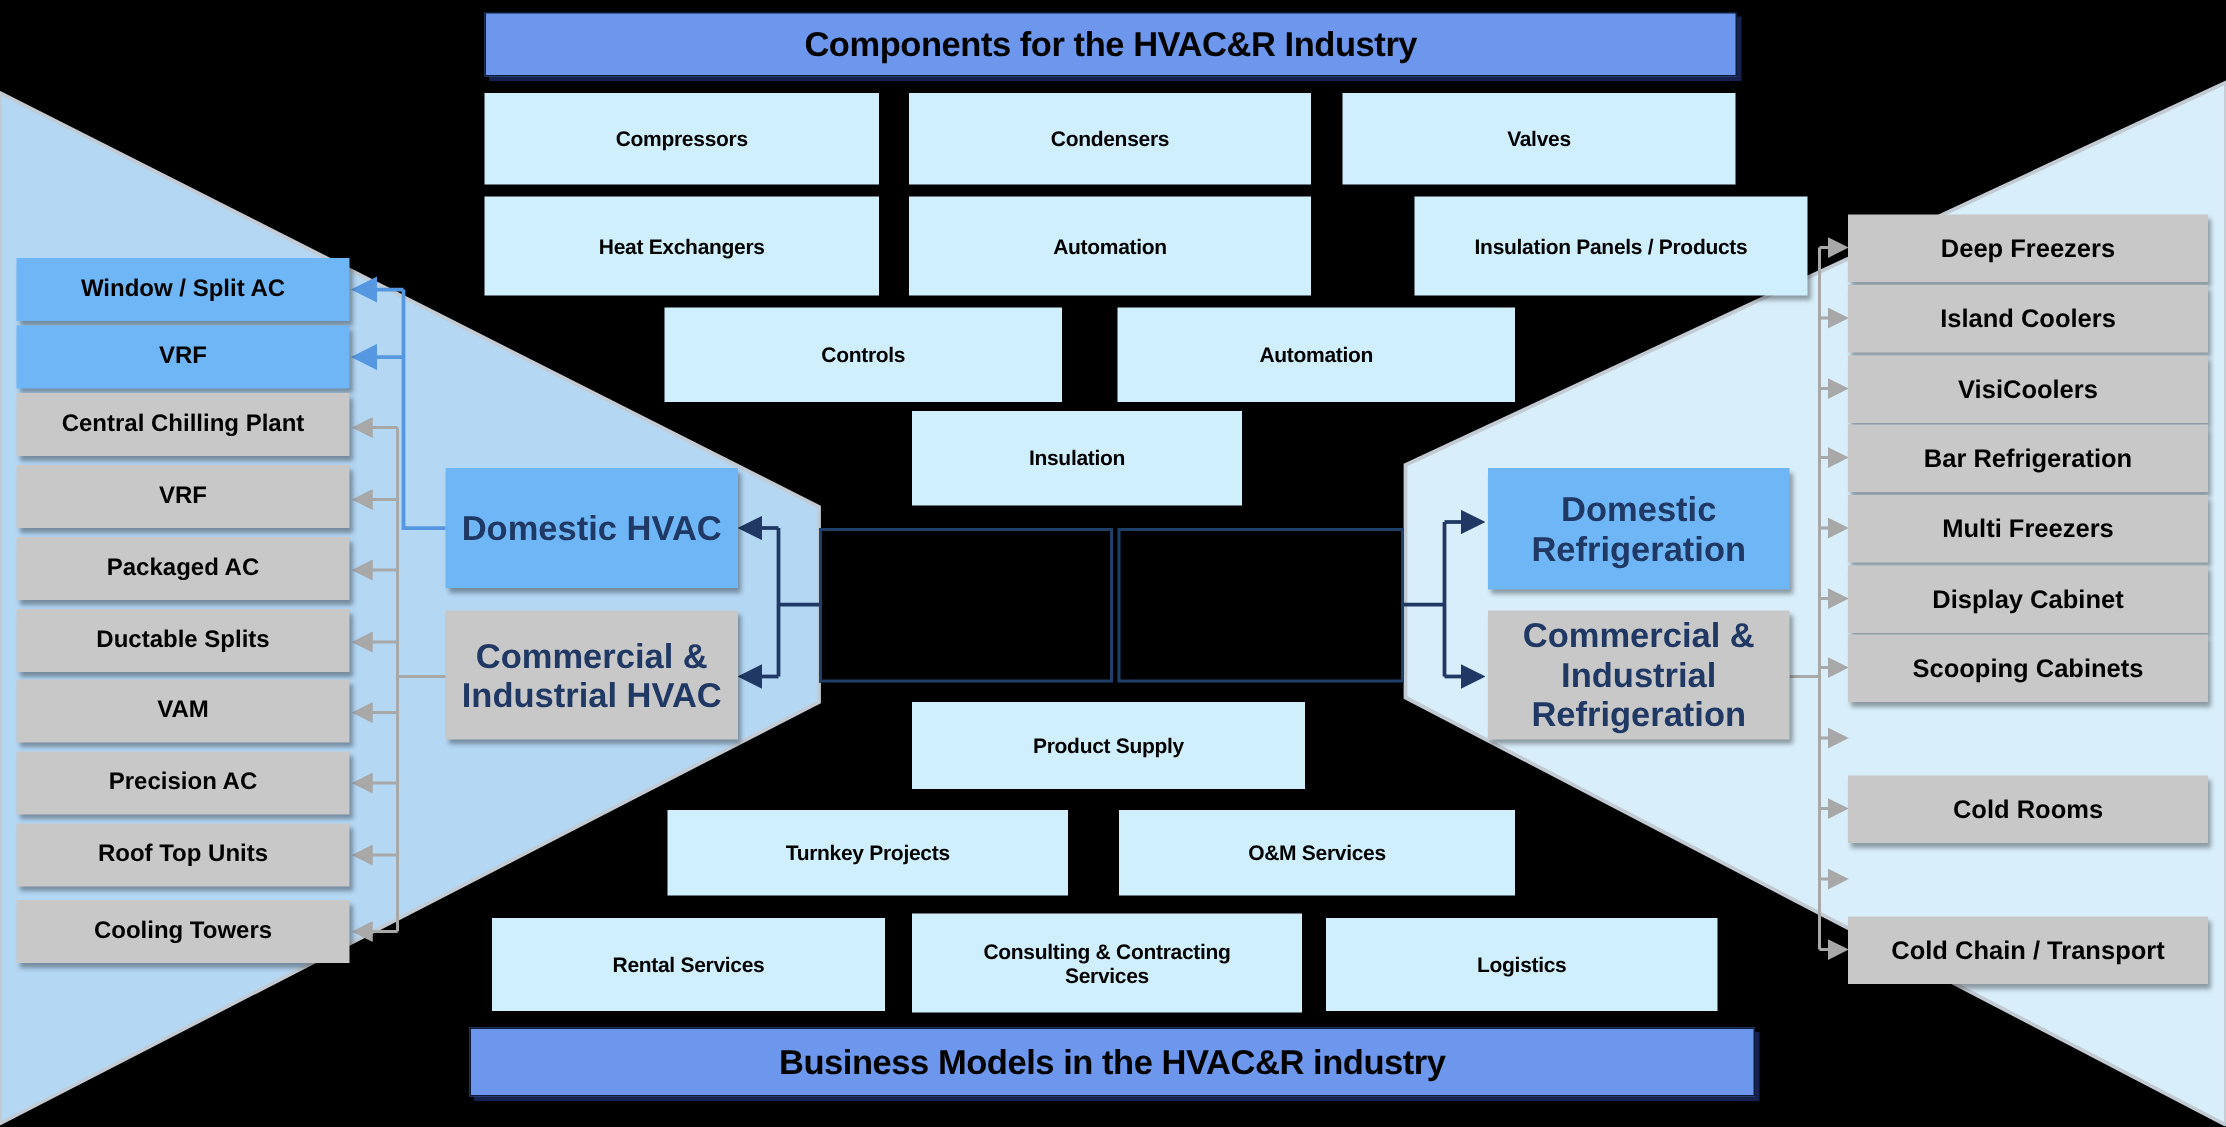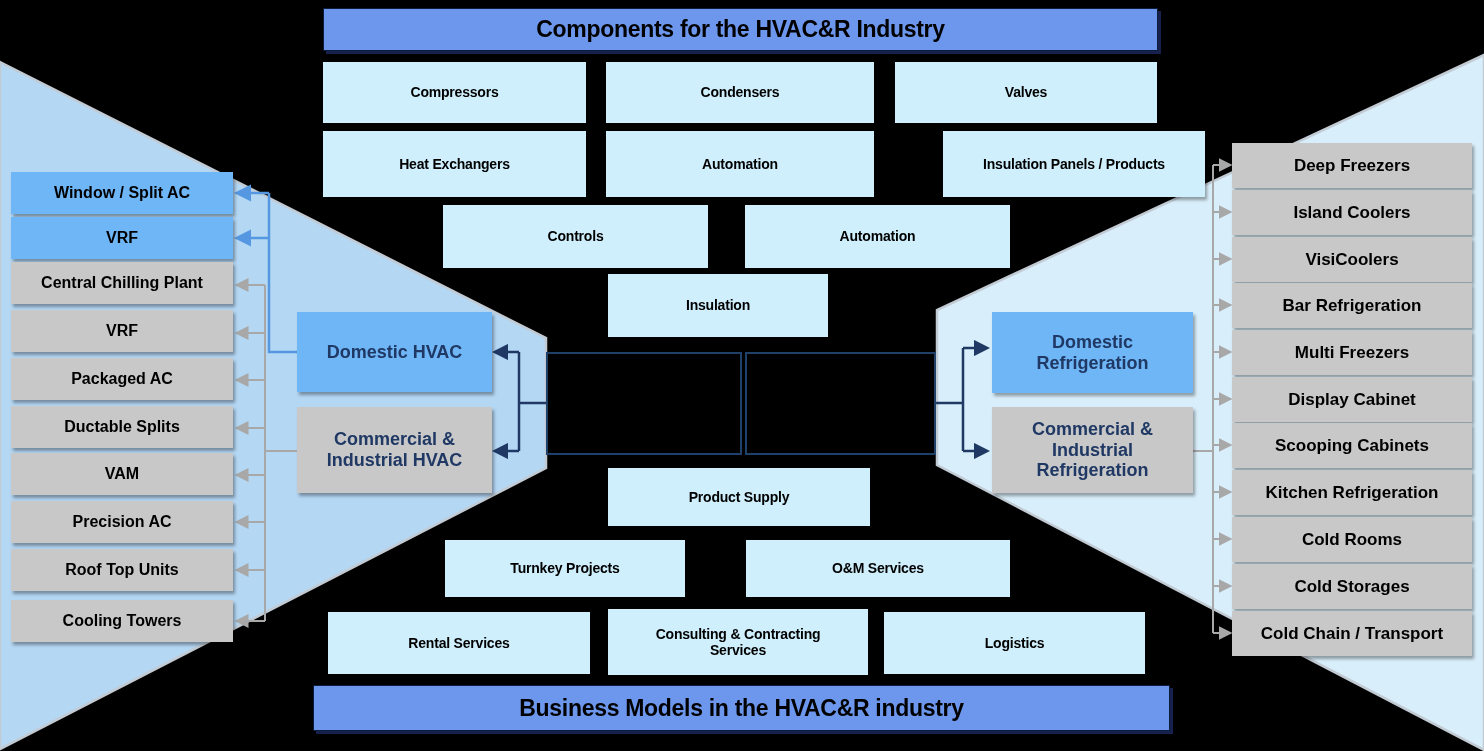--- a/index.html
+++ b/index.html
@@ -8,21 +8,21 @@
   #connector-layer{position:absolute;left:0;top:0;z-index:0;}
   .box{position:absolute;display:flex;align-items:center;justify-content:center;
        text-align:center;font-weight:700;line-height:1.15;box-sizing:border-box;z-index:2;
        box-shadow:2px 3px 3px rgba(0,0,0,0.35);}
   .hdr{background:#6D97EC;color:#000;font-size:23px;letter-spacing:-0.3px;
        border:1px solid #0d1c3a;box-shadow:3px 3px 0 rgba(40,60,140,0.55);}
   .cyan{background:#CFEFFC;color:#000;font-size:14px;letter-spacing:-0.2px;padding:0 28px;}
   .li{background:#C8C8C8;color:#000;font-size:16px;}
   .li.hl{background:#6FB6F7;}
   .ri{background:#C8C8C8;color:#000000;font-size:17px;}
-  .cat{color:#1F3864;font-size:18px;padding:0 10px;}
+  .cat{color:#1F3864;font-size:23px;padding:0 10px;}
   .cat.blue{background:#6FB6F7;}
   .cat.gray{background:#C8C8C8;}
   .center-box{background:#000;border:2.5px solid #1F4068;box-shadow:none;z-index:1;}
 </style>
 </head>
 <body>
 
 <div id="stage">
 
   <svg id="connector-layer" width="1484" height="751" viewBox="0 0 1484 751">
@@ -124,25 +124,23 @@
   <div class="box li" style="left:11px;top:549px;width:222px;height:42px;">Roof Top Units</div>
   <div class="box li" style="left:11px;top:600px;width:222px;height:42px;">Cooling Towers</div>
 
   <div class="box ri" style="left:1232px;top:143px;width:240px;height:45px;">Deep Freezers</div>
   <div class="box ri" style="left:1232px;top:190px;width:240px;height:45px;">Island Coolers</div>
   <div class="box ri" style="left:1232px;top:237px;width:240px;height:45px;">VisiCoolers</div>
   <div class="box ri" style="left:1232px;top:283px;width:240px;height:45px;">Bar Refrigeration</div>
   <div class="box ri" style="left:1232px;top:330px;width:240px;height:45px;">Multi Freezers</div>
   <div class="box ri" style="left:1232px;top:377px;width:240px;height:45px;">Display Cabinet</div>
   <div class="box ri" style="left:1232px;top:423px;width:240px;height:45px;">Scooping Cabinets</div>
-  <div class="box ri" style="left:1232px;top:470px;width:240px;height:45px;">Kitchen Refrigeration</div>
   <div class="box ri" style="left:1232px;top:517px;width:240px;height:45px;">Cold Rooms</div>
-  <div class="box ri" style="left:1232px;top:564px;width:240px;height:45px;">Cold Storages</div>
   <div class="box ri" style="left:1232px;top:611px;width:240px;height:45px;">Cold Chain / Transport</div>
 
   <div class="box cyan" style="left:608px;top:468px;width:262px;height:58px;">Product Supply</div>
-  <div class="box cyan" style="left:445px;top:540px;width:240px;height:57px;">Turnkey Projects</div>
+  <div class="box cyan" style="left:445px;top:540px;width:267px;height:57px;">Turnkey Projects</div>
   <div class="box cyan" style="left:746px;top:540px;width:264px;height:57px;">O&amp;M Services</div>
   <div class="box cyan" style="left:328px;top:612px;width:262px;height:62px;">Rental Services</div>
   <div class="box cyan" style="left:608px;top:609px;width:260px;height:66px;">Consulting &amp; Contracting Services</div>
   <div class="box cyan" style="left:884px;top:612px;width:261px;height:62px;">Logistics</div>
 
 </div>
 
 </body></html>

